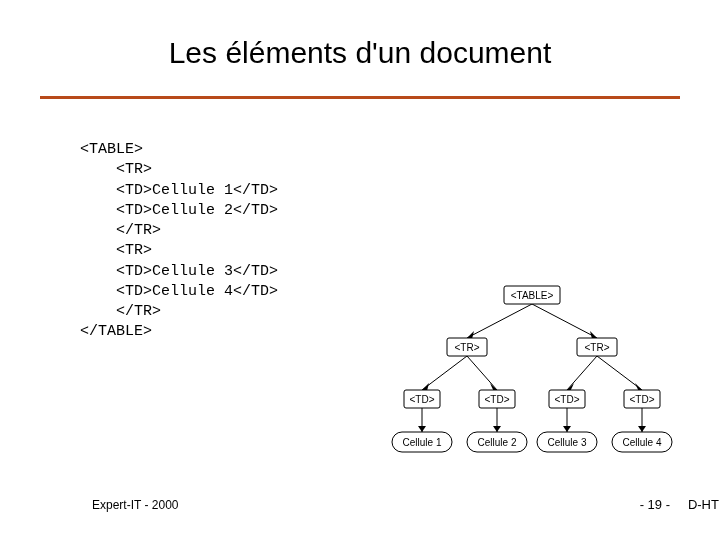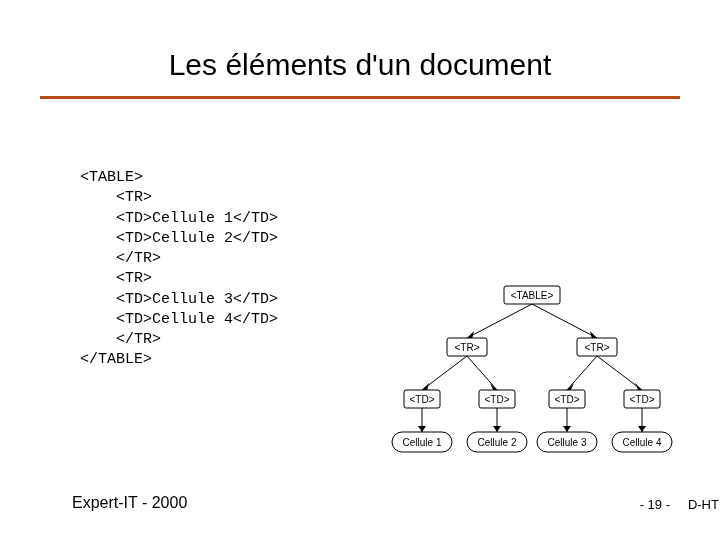--- a/index.html
+++ b/index.html
@@ -13,21 +13,21 @@
     position: relative;
     overflow: hidden;
   }
   .slide {
     width: 720px;
     height: 540px;
     position: relative;
   }
   .title {
     position: absolute;
-    top: 48px;
+    top: 36px;
     left: 0;
     width: 720px;
     text-align: center;
     font-size: 30px;
     font-weight: 400;
     color: #000;
   }
   .rule {
     position: absolute;
     top: 96px;
@@ -37,34 +37,33 @@
     background: #b84a1a; 
   }
   .codeblock {
     position: absolute;
     top: 140px;
     left: 80px;
     font-family: "Courier New", Courier, monospace;
     font-size: 15px;
     line-height: 1.35;
     white-space: pre;
-    margin-top: 28px;
   }
   .diagram {
     position: absolute;
     top: 282px;
     left: 382px;
     width: 300px;
     height: 180px;
   }
   .footer-left {
     position: absolute;
     bottom: 28px;
-    left: 72px;
-    font-size: 16px;
+    left: 92px;
+    font-size: 12px;
     color: #000;
     margin-top: 23px;
   }
   .footer-center {
     position: absolute;
     bottom: 28px;
     left: 17px;
     width: 720px;
     text-align: right;
     font-size: 13px;

